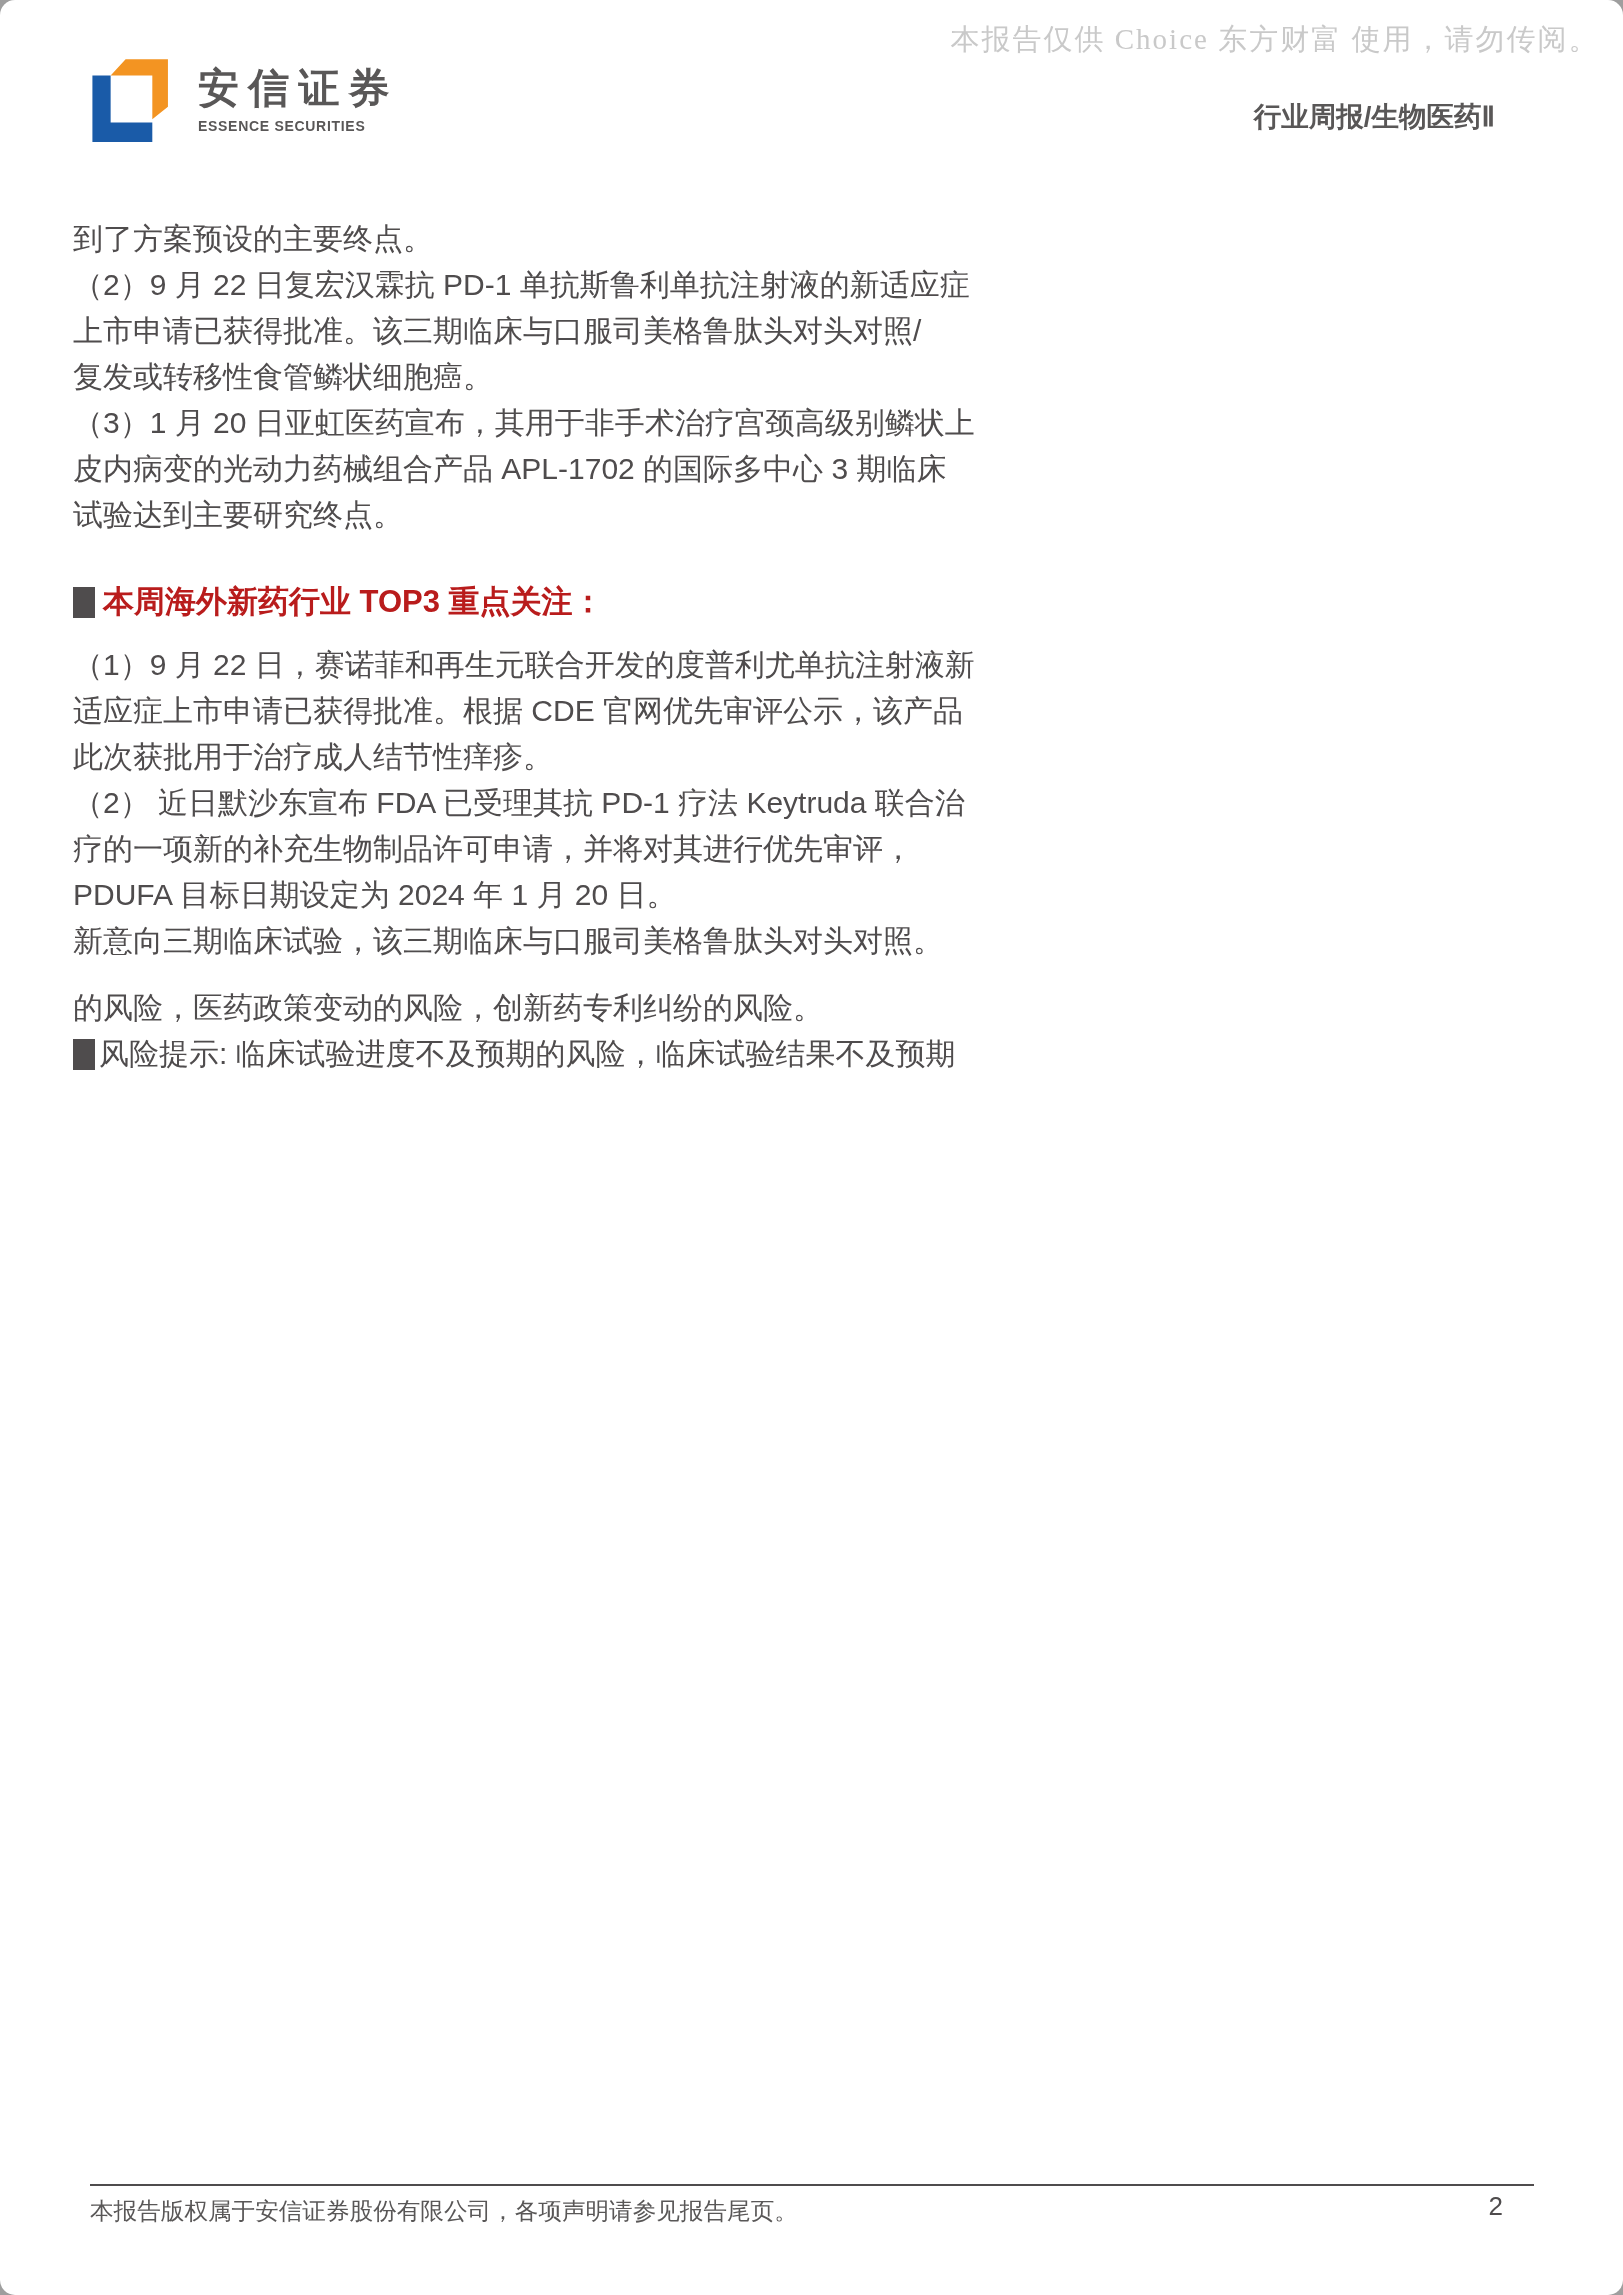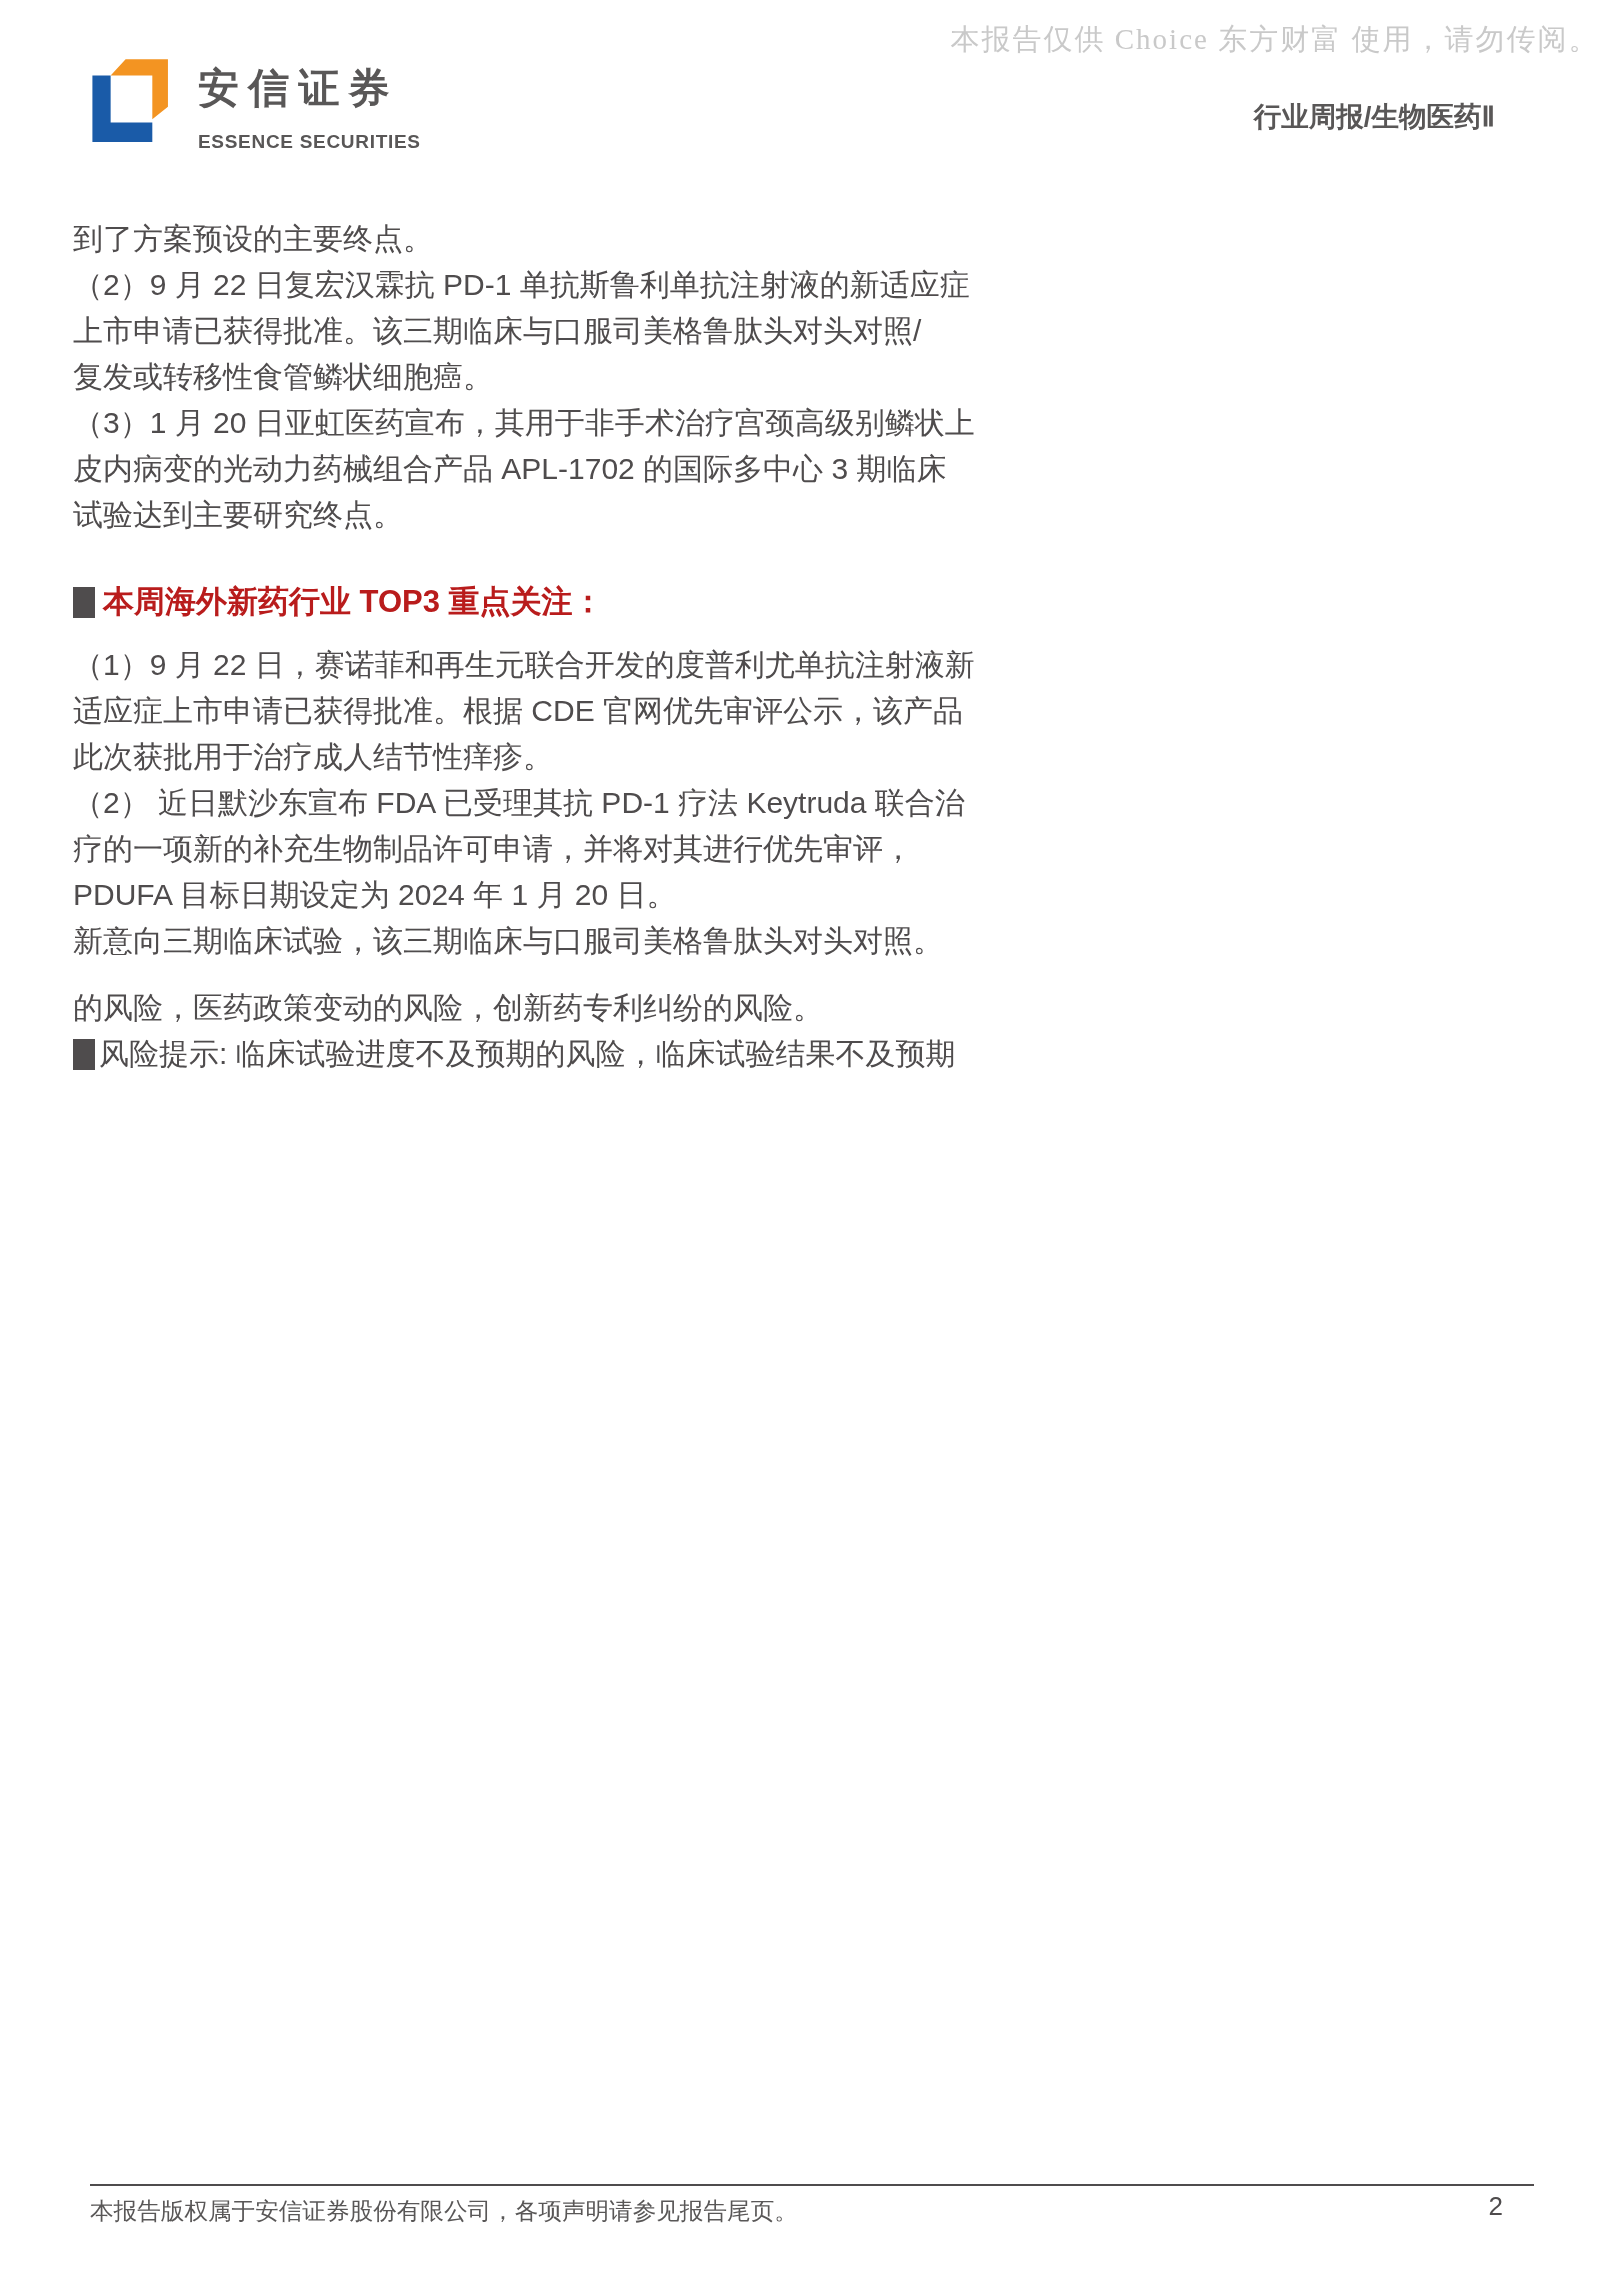--- a/index.html
+++ b/index.html
@@ -5,20 +5,21 @@
   html,body{margin:0;padding:0;background:#9e9e9e;}
   .page{
     position:relative;
     width:1623px;
     height:2295px;
     margin:0 auto;
     background:#ffffff;
     overflow:hidden;
     font-family:"Liberation Sans", sans-serif;
     color:#4f4c4d;
+    border-radius:15px;
   }
 
   
   .watermark{
     position:absolute;
     top:19.6px;
     right:23.6px;
     font-size:29px;
     letter-spacing:2px;
     color:#c9c9c9;
@@ -38,25 +39,25 @@
   .brand-names{margin-left:29px;}
   .brand-cn{
     font-size:41px;
     letter-spacing:9.2px;
     color:#595757;
     font-weight:600;
     margin-top:2.6px;
     white-space:nowrap;
   }
   .brand-en{
-    font-size:19px;
+    font-size:14px;
     letter-spacing:0.7px;
     color:#595757;
     font-weight:600;
-    margin-top:15px;
+    margin-top:2px;
     white-space:nowrap;
   }
 
   
   .report-type{
     position:absolute;
     top:99px;
     right:128px;
     font-size:27.5px;
     font-weight:bold;

